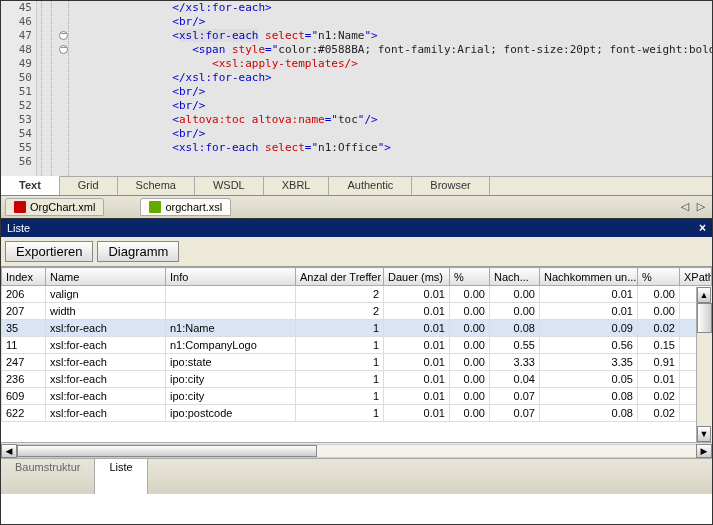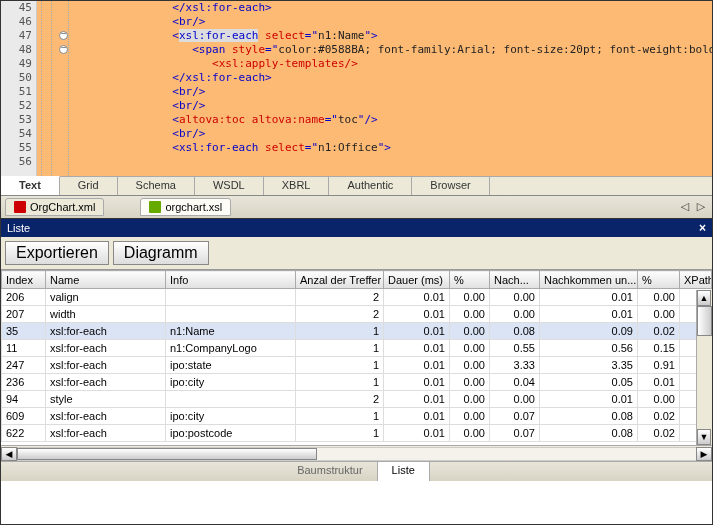--- a/index.html
+++ b/index.html
@@ -1,18 +1,18 @@
 <!DOCTYPE html>
 <html><head>
 <meta charset="utf-8">
 <style>
   * { box-sizing: border-box; margin: 0; padding: 0; }
   body { font-family: Tahoma, Arial, sans-serif; font-size: 11px; background: #fff; width: 713px; height: 525px; overflow: hidden; border: 1px solid #333; }
   
-  .code-area { height: 175px; overflow: hidden; background: #fdba74; position: relative; }
+  .code-area { height: 175px; overflow: hidden; background: #e5e5e5; position: relative; }
   .gutter { position: absolute; left: 0; top: 0; width: 36px; height: 100%; background: #eaeaea; border-right: 1px solid #ccc; }
   .gutter .ln { height: 14px; text-align: right; padding-right: 4px; color: #555; font-family: Verdana, monospace; font-size: 11px; line-height: 14px; }
   .fold-col { position: absolute; left: 36px; top: 0; width: 36px; height: 100%; }
   .fold-col .dots { position: absolute; top: 0; bottom: 0; left: 4px; right: 4px; border-left: 1px dotted #aaa; border-right: 1px dotted #aaa; }
   .fold-col .mid { position: absolute; top: 0; bottom: 0; left: 14px; width: 1px; border-left: 1px dotted #aaa; }
   .fold-marker { position: absolute; width: 9px; height: 9px; border: 1px solid #888; background: #fff; left: 58px; border-radius: 50%; }
   .fold-marker::after { content: "−"; position: absolute; top: -4px; left: 1px; color: #666; font-size: 10px; }
   
   .code-lines { position: absolute; left: 72px; top: 0; right: 0; font-family: Verdana, monospace; font-size: 11px; line-height: 14px; }
   .code-lines .line { height: 14px; white-space: pre; }
@@ -32,35 +32,35 @@
   .doc-tab .doticon { width: 12px; height: 12px; background: #c00; margin-right: 4px; border-radius: 1px; }
   .doc-tab.active .doticon { background: #6a0; }
   .doc-nav { position: absolute; right: 6px; top: 4px; display: flex; gap: 6px; color: #333; }
   .doc-nav span { width: 10px; text-align: center; cursor: default; }
   
   .liste-panel { border-top: 1px solid #333; }
   .liste-title { background: #0a246a; color: #fff; height: 18px; line-height: 18px; padding: 0 6px; display: flex; justify-content: space-between; align-items: center; }
   .liste-title .close { font-weight: bold; font-size: 12px; }
   
   .btn-row { background: #ece9d8; padding: 4px; display: flex; gap: 4px; }
-  .btn { border: 1px solid #888; background: linear-gradient(#fff,#ddd); padding: 2px 10px; font-size: 16px; }
+  .btn { border: 1px solid #888; background: linear-gradient(#fff,#ddd); padding: 2px 10px; font-size: 13px; }
   
   .tbl-wrap { height: 176px; overflow: hidden; position: relative; border-top: 1px solid #999; }
   table.grid { width: 100%; border-collapse: collapse; font-size: 11px; table-layout: fixed; }
   table.grid th { background: linear-gradient(#fdfdfd,#e0e0e0); border: 1px solid #aaa; text-align: left; padding: 2px 4px; font-weight: normal; height: 18px; overflow: hidden; white-space: nowrap; }
   table.grid td { border: 1px solid #ddd; padding: 2px 4px; height: 16px; overflow: hidden; white-space: nowrap; }
   table.grid tr.selected td { background: #dbe4f5; }
   .num { text-align: right; }
   
   .hscroll { height: 16px; background: #ece9d8; border-top: 1px solid #aaa; display: flex; align-items: center; }
   .hscroll .arrow { width: 16px; height: 14px; border: 1px solid #888; background: linear-gradient(#fff,#ccc); text-align: center; line-height: 12px; font-size: 9px; }
   .hscroll .track { flex: 1; height: 14px; background: #f4f2ea; border-top: 1px solid #ccc; border-bottom: 1px solid #ccc; position: relative; }
   .hscroll .thumb { position: absolute; left: 0; width: 300px; top: 0; bottom: 0; background: linear-gradient(#fff,#ccc); border: 1px solid #888; }
   
-  .bottom-tabs { height: 20px; background: linear-gradient(#e8e5d9,#d8d4c4); border-top: 1px solid #aaa; display: flex; justify-content: center; }
+  .bottom-tabs { height: 36px; background: linear-gradient(#e8e5d9,#d8d4c4); border-top: 1px solid #aaa; display: flex; }
   .bottom-tabs .btab { padding: 2px 14px; border-right: 1px solid #aaa; color: #666; }
   .bottom-tabs .btab.active { background: #fff; color: #000; }
   
   .vscroll { position: absolute; right: 0; top: 20px; width: 16px; bottom: 0; background: #ece9d8; border-left: 1px solid #aaa; }
   .vscroll .arrow { width: 14px; height: 16px; border: 1px solid #888; background: linear-gradient(#fff,#ccc); text-align: center; line-height: 14px; font-size: 9px; }
   .vscroll .vthumb { position: absolute; top: 16px; height: 30px; left: 0; right: 0; background: linear-gradient(90deg,#fff,#ccc); border: 1px solid #888; }
 </style>
 </head>
 <body>
 
@@ -231,32 +231,20 @@
             <td>ipo:city</td>
             <td class="num">1</td>
             <td class="num">0.01</td>
             <td class="num">0.00</td>
             <td class="num">0.04</td>
             <td class="num">0.05</td>
             <td class="num">0.01</td>
             <td></td>
           </tr>
           <tr>
-            <td>94</td>
-            <td>style</td>
-            <td></td>
-            <td class="num">2</td>
-            <td class="num">0.01</td>
-            <td class="num">0.00</td>
-            <td class="num">0.00</td>
-            <td class="num">0.01</td>
-            <td class="num">0.00</td>
-            <td></td>
-          </tr>
-          <tr>
             <td>609</td>
             <td>xsl:for-each</td>
             <td>ipo:city</td>
             <td class="num">1</td>
             <td class="num">0.01</td>
             <td class="num">0.00</td>
             <td class="num">0.07</td>
             <td class="num">0.08</td>
             <td class="num">0.02</td>
             <td></td>

